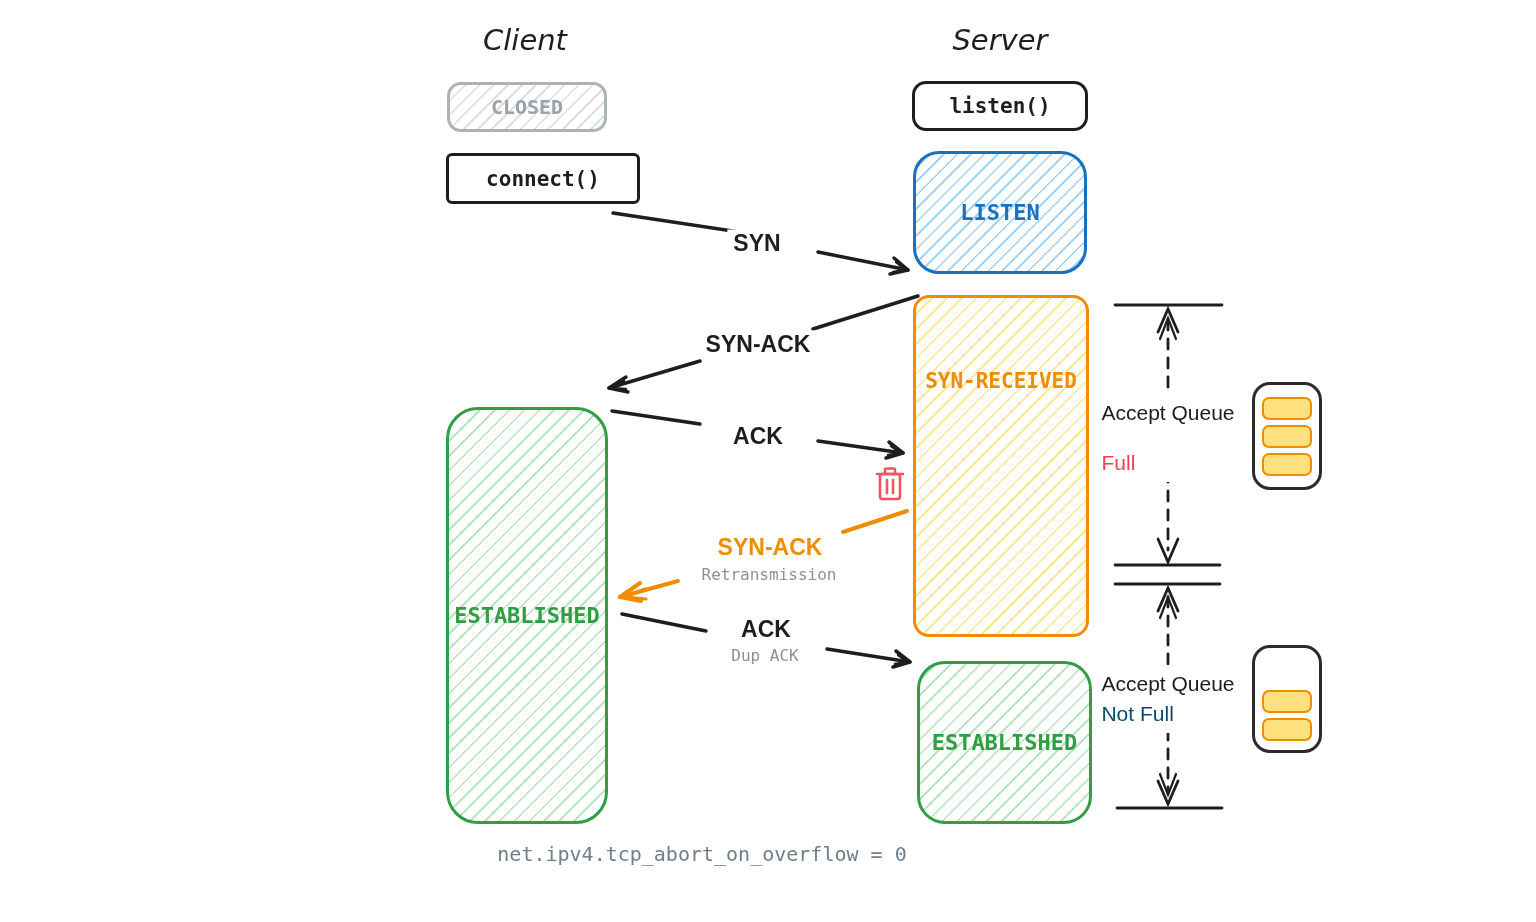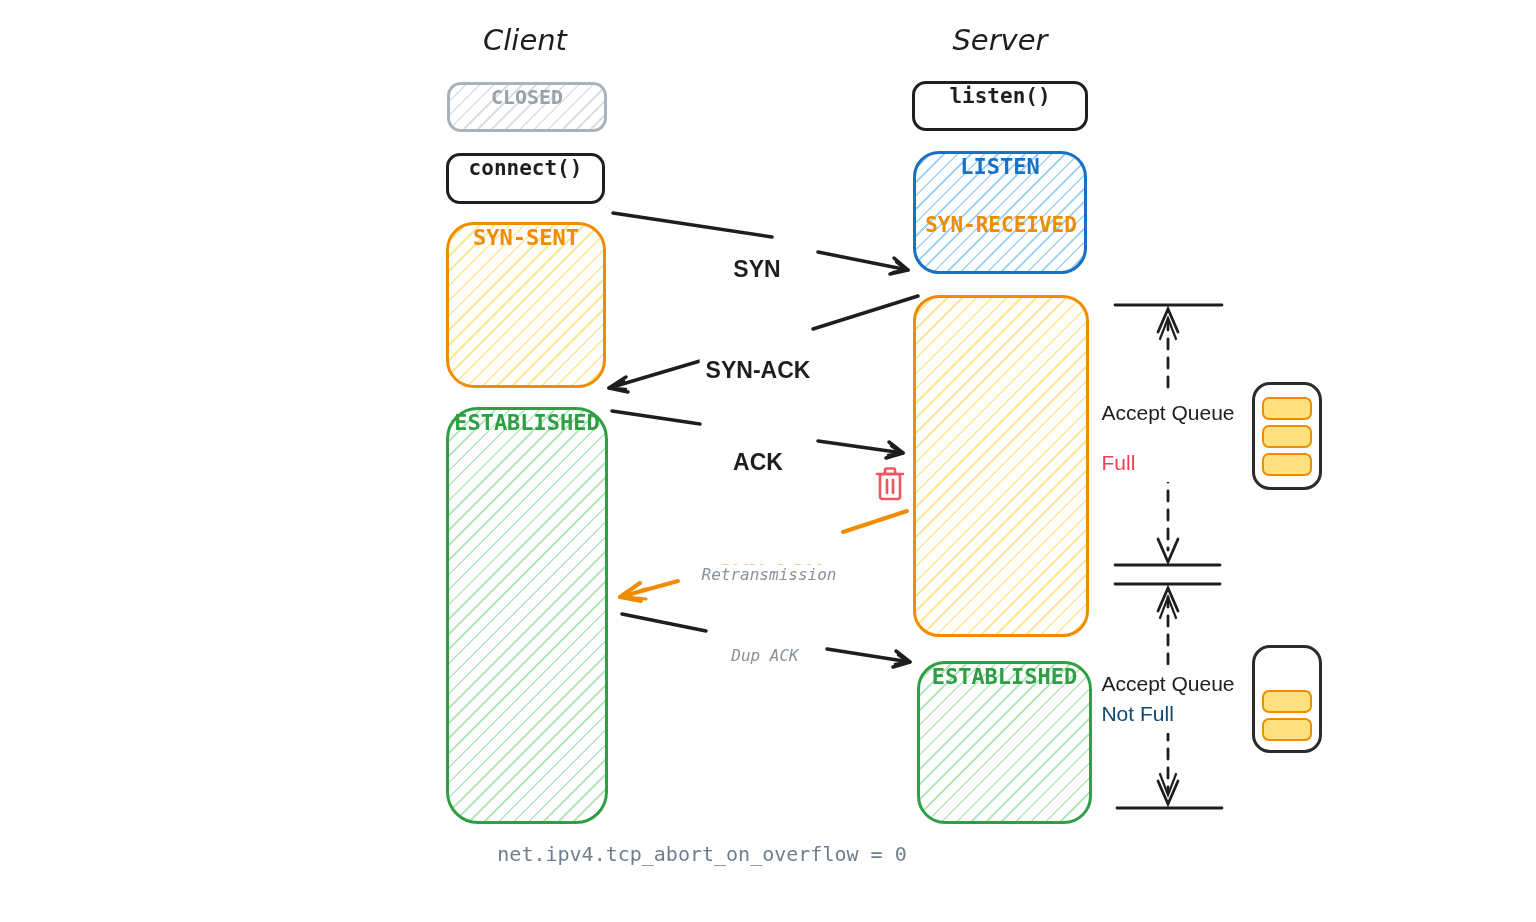--- a/index.html
+++ b/index.html
@@ -11,47 +11,47 @@
   .abs { position:absolute; }
   .center-xy { transform:translate(-50%,-50%); }
 
   .col-title {
     font-family:"DejaVu Sans", sans-serif;
     font-style:italic; font-weight:normal; font-size:29px; color:#1e1e1e;
     white-space:nowrap;
   }
 
   .box {
-    position:absolute; display:flex; align-items:flex-start; justify-content:center;
+    position:absolute; display:flex; align-items:center; justify-content:center;
     font-family:"DejaVu Sans Mono", monospace; font-weight:bold; white-space:nowrap;
   }
   .hatch-gray   { background:repeating-linear-gradient(135deg, rgba(134,142,150,0.28) 0 1.8px, transparent 1.8px 10px); }
   .hatch-yellow { background:repeating-linear-gradient(135deg, rgba(255,211,59,0.55) 0 1.8px, transparent 1.8px 10.5px); }
   .hatch-green  { background:repeating-linear-gradient(135deg, rgba(64,192,87,0.38) 0 1.8px, transparent 1.8px 10.5px); }
   .hatch-blue   { background:repeating-linear-gradient(135deg, rgba(77,171,247,0.5) 0 1.8px, transparent 1.8px 9.5px); }
 
   .box-closed   { left:447px; top:82px;  width:160px; height:50px;  border:3px solid #aab2ba; border-radius:14px; color:#9aa1a9; font-size:20px; }
-  .box-connect  { left:446px; top:153px; width:159px; height:51px;  border:3px solid #1e1e1e; border-radius:14px; color:#1e1e1e; font-size:21px; font-weight:600; }
+  .box-connect  { left:446px; top:153px; width:194px; height:51px;  border:3px solid #1e1e1e; border-radius:6px; color:#1e1e1e; font-size:21px; font-weight:600; }
   .box-synsent  { left:446px; top:222px; width:160px; height:166px; border:3.5px solid #f08c00; border-radius:28px; color:#f08c00; font-size:22px; }
   .box-cest     { left:446px; top:407px; width:162px; height:417px; border:3.5px solid #2f9e44; border-radius:32px; color:#2f9e44; font-size:22px; }
   .box-listenfn { left:912px; top:81px;  width:176px; height:50px;  border:3px solid #1e1e1e; border-radius:14px; color:#1e1e1e; font-size:21px; font-weight:600; }
   .box-listen   { left:913px; top:151px; width:174px; height:123px; border:3.5px solid #1971c2; border-radius:26px; color:#1971c2; font-size:22px; }
-  .box-synrecv  { left:913px; top:295px; width:176px; height:342px; border:3.5px solid #f08c00; border-radius:26px; color:#f08c00; font-size:21px; }
+  .box-synrecv  { left:913px; top:295px; width:176px; height:342px; border:3.5px solid #f08c00; border-radius:16px; color:#f08c00; font-size:21px; }
   .box-sest     { left:917px; top:661px; width:175px; height:163px; border:3.5px solid #2f9e44; border-radius:28px; color:#2f9e44; font-size:22px; }
   .box-synrecv .lbl { position:relative; top:-85px; }
 
   .msg-label {
     position:absolute; transform:translate(-50%,-50%);
     font-family:"Liberation Sans","DejaVu Sans",sans-serif; font-weight:bold;
-    font-size:23px; color:#1e1e1e; white-space:nowrap; background:#fff; padding:0 6px;margin-top:26px;
+    font-size:23px; color:#1e1e1e; white-space:nowrap; background:#fff; padding:0 6px;
   }
   .msg-sub {
     position:absolute; transform:translate(-50%,-50%);
     font-family:"DejaVu Sans Mono", monospace; font-size:16px; color:#8a9199;
-    white-space:nowrap; background:#fff; padding:0 4px;font-style:italic;
+    white-space:nowrap; background:#fff; padding:0 4px;
   }
   .msg-orange { color:#f08c00; }
 
   .queue-note {
     position:absolute; transform:translate(-50%,-50%); text-align:left;
     font-family:"Liberation Sans","DejaVu Sans",sans-serif; font-size:21px;
     color:#1e1e1e; background:#ffffff; padding:4px 6px; line-height:30px; white-space:nowrap;
   }
   .queue-note .status { font-size:21px; }
 
@@ -131,23 +131,20 @@
 
   <div class="abs col-title center-xy" style="left:525px; top:40px;">Client</div>
   <div class="abs col-title center-xy" style="left:1000px; top:40px;">Server</div>
 
   <div class="box box-closed hatch-gray">
     <span>CLOSED</span>
   </div>
   <div class="box box-connect">
     <span>connect()</span>
   </div>
-  <div class="box box-synsent hatch-yellow">
-    <span>SYN-SENT</span>
-  </div>
   <div class="box box-cest hatch-green">
     <span>ESTABLISHED</span>
   </div>
 
   <div class="box box-listenfn">
     <span>listen()</span>
   </div>
   <div class="box box-listen hatch-blue">
     <span>LISTEN</span>
   </div>

